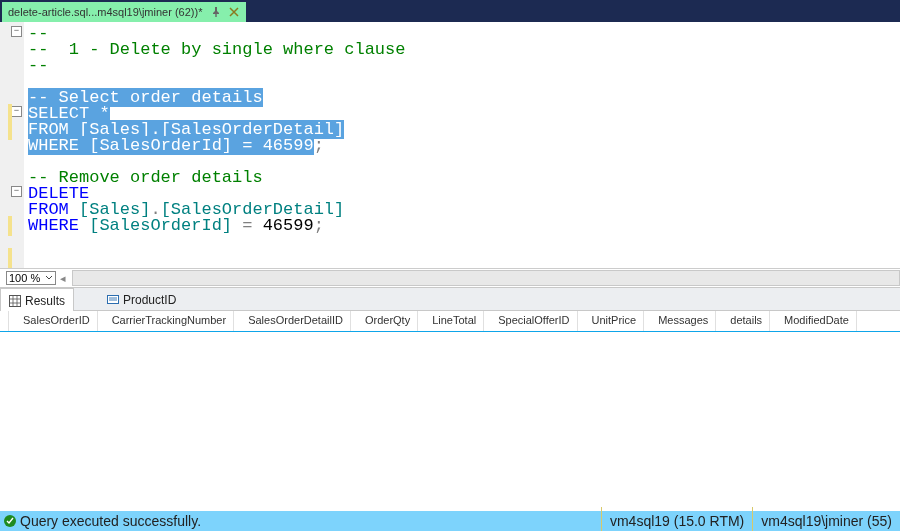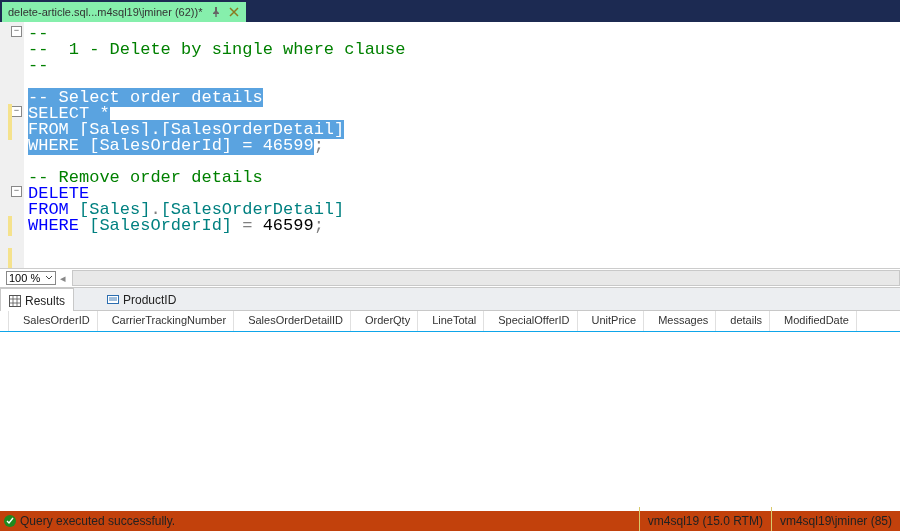--- a/index.html
+++ b/index.html
@@ -27,21 +27,21 @@
   .zoom-sel{border:1px solid #888;padding:0 2px;margin-left:6px;width:44px;display:flex;justify-content:space-between;align-items:center;}
   .h-strip{flex:1;height:14px;margin-left:6px;background:#e8e8e8;border:1px solid #c8c8c8;}
   .tabs2{height:22px;background:#eceef1;border-top:1px solid #c8c8c8;border-bottom:1px solid #c8c8c8;display:flex;align-items:flex-end;gap:24px;}
   .tab2{height:20px;padding:2px 8px 0 8px;display:flex;align-items:center;gap:4px;font-size:12px;color:#222;border:1px solid transparent;border-bottom:none;}
   .tab2.active{background:#fff;border-color:#c8c8c8;position:relative;top:1px;}
   .icon-box{width:12px;height:12px;}
   .grid-head{height:20px;background:#fff;border-bottom:1px solid #0ea5e9;display:flex;font-size:11px;color:#333;gap:7px;}
   .grid-head .gh-first{width:8px;border-right:1px solid #e0e0e0;}
   .grid-head .gh{padding:3px 7px;border-right:1px solid #e0e0e0;white-space:nowrap;}
   .grid-body{height:180px;background:#fff;}
-  .status{position:absolute;left:0;bottom:0;width:900px;height:20px;background:#c2410c;display:flex;align-items:center;font-size:12px;color:#222;}
+  .status{position:absolute;left:0;bottom:0;width:900px;height:20px;background:#7dd3fc;display:flex;align-items:center;font-size:14px;color:#222;}
   .status .ok{width:12px;height:12px;border-radius:50%;background:#1f8a1f;color:#fff;display:flex;align-items:center;justify-content:center;font-size:9px;margin:0 4px 0 4px;}
   .status .sp{flex:1;}
   .status .cell{padding:0 8px;border-left:1px solid #d8c96a;height:28px;display:flex;align-items:center;text-align:right;}
   svg{display:block;}
 </style>
 </head>
 <body>
 
 <div class="tab-bar">
   <div class="tab">
@@ -141,15 +141,15 @@
     <svg width="8" height="8" viewBox="0 0 8 8">
         <path d="M1 4l2 2 4-5" stroke="#fff" stroke-width="1.4" fill="none"></path>
       </svg>
   </div>
   <span>Query executed successfully.</span>
   <div class="sp"></div>
   <div class="cell">
       <span>vm4sql19 (15.0 RTM)</span>
     </div>
   <div class="cell">
-      <span>vm4sql19\jminer (85)</span>
+      <span>vm4sql19\jminer (55)</span>
     </div>
 </div>
 
 </body></html>

